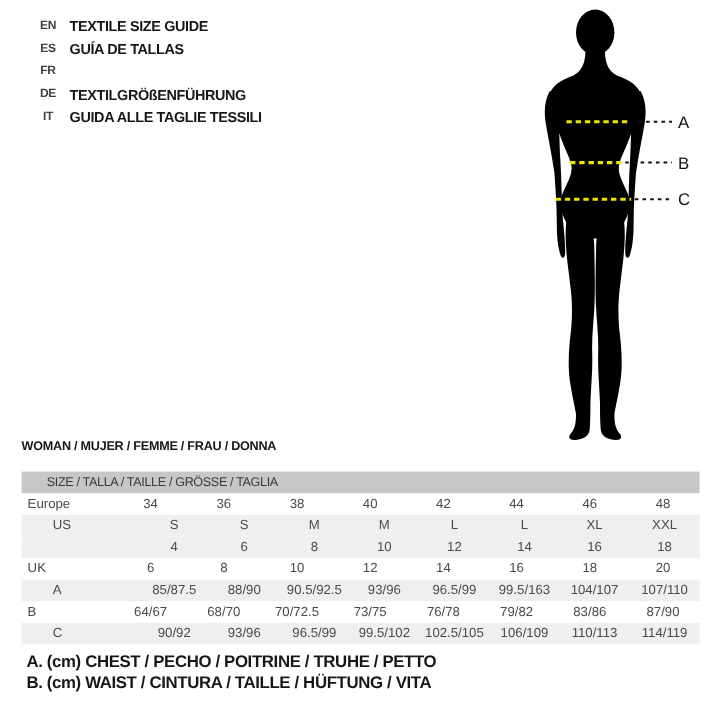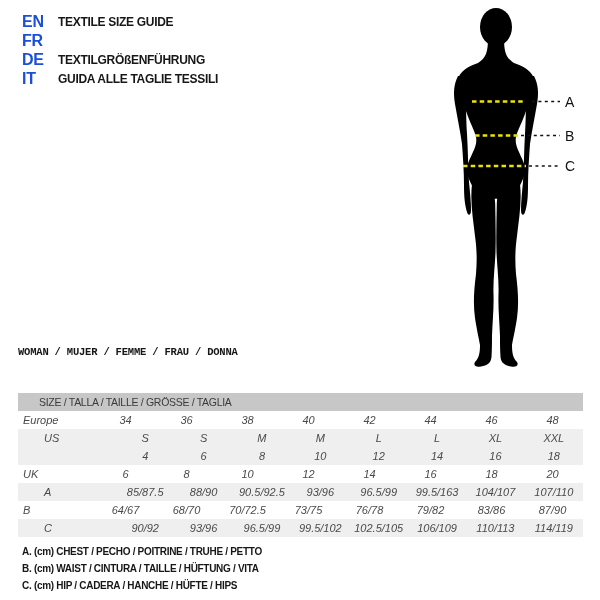--- a/index.html
+++ b/index.html
@@ -5,57 +5,61 @@
   html,body{margin:0;padding:0;}
   body{
     width:600px;height:600px;background:#ffffff;position:relative;overflow:hidden;
     font-family:"Liberation Sans", sans-serif;
   }
   .canvas{position:absolute;inset:0;width:600px;height:600px;}
 
   
   .lang-block{position:absolute;left:22px;top:12px;}
   .lang-row{display:flex;height:19px;align-items:center;}
-  .lang-code{width:36px;font-weight:bold;font-size:16px;color:#1d4ed8;letter-spacing:-0.2px;}
+  .lang-code{width:36px;font-weight:bold;font-size:10px;color:#404040;letter-spacing:-0.2px;text-align:center;}
   .lang-label{font-weight:bold;font-size:12px;color:#171717;letter-spacing:-0.3px;white-space:nowrap;}
 
   
   .figure-wrap{position:absolute;left:420px;top:0;width:180px;height:380px;}
   .sil path,.sil ellipse{fill:var(--silhouette,#000);}
   .mline{stroke:var(--measure-line-yellow,#ece300);stroke-width:2.6;stroke-dasharray:4.5 3.2;fill:none;}
   .cline{stroke:#121212;stroke-width:1.7;stroke-dasharray:3 3.4;fill:none;}
   .mtext{font-size:14px;fill:#121212;font-family:"Liberation Sans",sans-serif;}
 
   
-  .section-title{position:absolute;left:18px;top:346px;font-size:10.5px;font-weight:bold;
-    color:#171717;letter-spacing:-0.2px;white-space:nowrap;font-family:Liberation Mono, monospace;}
+  .section-title{position:absolute;left:18px;top:366px;font-size:10.5px;font-weight:bold;
+    color:#171717;letter-spacing:-0.2px;white-space:nowrap;}
 
   
   .size-table{position:absolute;left:18px;top:393px;width:565px;}
   .thead{height:18px;line-height:18px;background:var(--table-header-bg,#c7c7c7);
     color:#3a3a3a;font-size:10.5px;letter-spacing:-0.3px;padding-left:21px;box-sizing:border-box;}
-  .trow{display:flex;height:18px;align-items:center;font-size:11px;color:#4a4a4a;font-style:italic;}
+  .trow{display:flex;height:18px;align-items:center;font-size:11px;color:#4a4a4a;}
   .trow.shaded{background:var(--row-shade-bg,#efefef);padding-left:21px;}
   .tlabel{width:77px;padding-left:5px;box-sizing:border-box;white-space:nowrap;}
   .tcell{flex:1;text-align:center;white-space:nowrap;}
 
   
   .legend{position:absolute;left:22px;top:543px;}
-  .legend-line{font-size:10px;font-weight:bold;color:#171717;line-height:17px;
+  .legend-line{font-size:14px;font-weight:bold;color:#171717;line-height:17px;
     letter-spacing:-0.3px;white-space:nowrap;}
 </style>
 </head>
 <body>
 
 <div class="canvas">
 
   <div class="lang-block">
       <div class="lang-row">
         <span class="lang-code">EN</span>
         <span class="lang-label">TEXTILE SIZE GUIDE</span>
+      </div>
+      <div class="lang-row">
+        <span class="lang-code">ES</span>
+        <span class="lang-label">GUÍA DE TALLAS</span>
       </div>
       <div class="lang-row">
         <span class="lang-code">FR</span>
       </div>
       <div class="lang-row">
         <span class="lang-code">DE</span>
         <span class="lang-label">TEXTILGRÖßENFÜHRUNG</span>
       </div>
       <div class="lang-row">
         <span class="lang-code">IT</span>
@@ -223,16 +227,15 @@
           <div class="tcell">106/109</div>
           <div class="tcell">110/113</div>
           <div class="tcell">114/119</div>
         </div>
       </div>
   </div>
 
   <div class="legend">
       <div class="legend-line">A. (cm) CHEST / PECHO / POITRINE / TRUHE / PETTO</div>
       <div class="legend-line">B. (cm) WAIST / CINTURA / TAILLE / HÜFTUNG / VITA</div>
-      <div class="legend-line">C. (cm) HIP / CADERA / HANCHE / HÜFTE / HIPS</div>
     </div>
 
 </div>
 
 </body></html>

